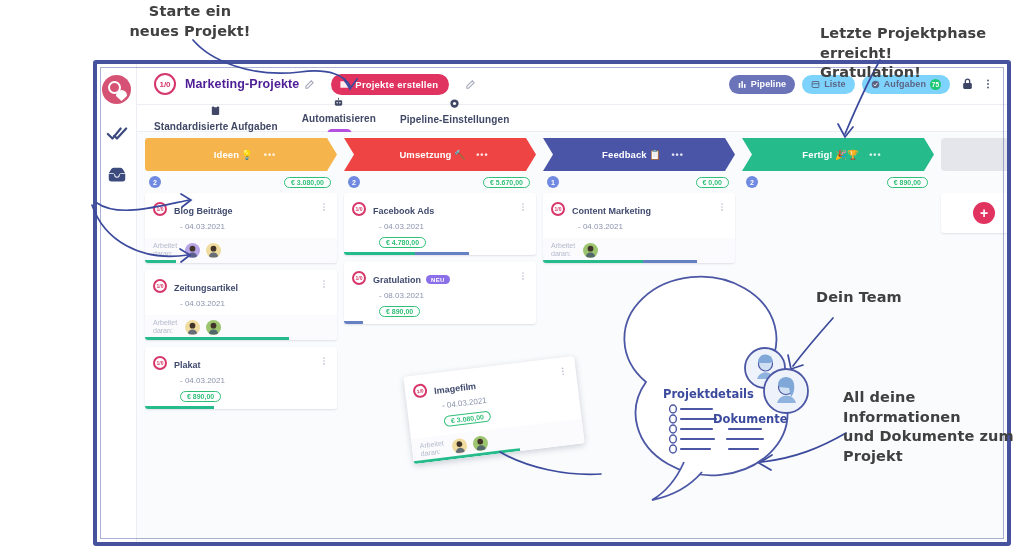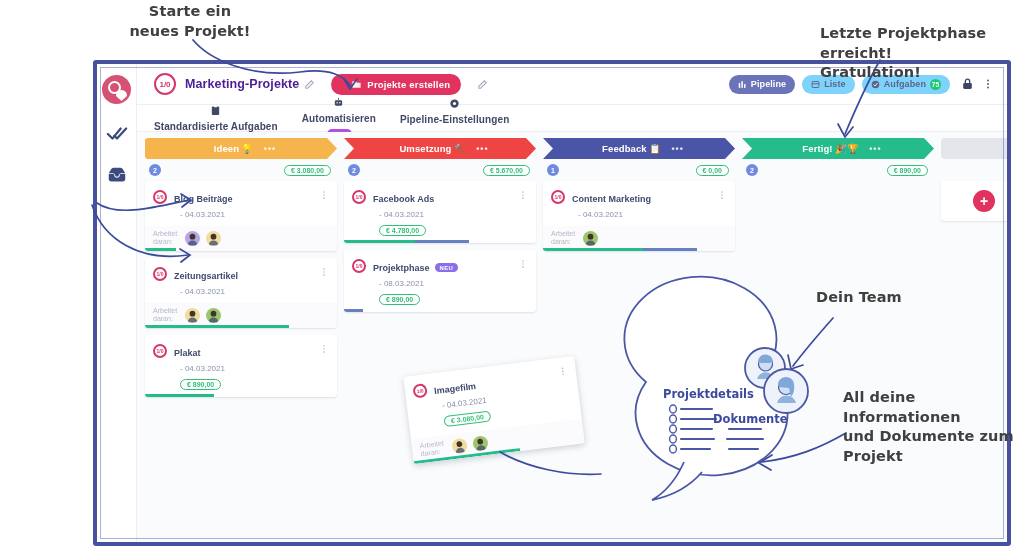--- a/index.html
+++ b/index.html
@@ -95,21 +95,21 @@
   }
   .board-title {
     font-size: 12.5px; font-weight: 700; color: #4c1d95;
     margin-left: 9px; letter-spacing: .1px;
   }
   .edit-ico { margin-left: 5px; width: 11px; height: 11px; opacity: .55; }
   .btn-create {
     margin-left: 16px;
     background: #e0335f; color: #fff;
     border: none; border-radius: 14px;
-    height: 21px; padding: 0 11px 0 20px;
+    height: 21px; padding: 0 11px 0 8px;
     font-size: 9.5px; font-weight: 700;
     font-family: "Liberation Sans", sans-serif;
     display: flex; align-items: center; gap: 5px;
     cursor: pointer; letter-spacing: .2px;
   }
   .btn-create .mini-ico { width: 11px; height: 11px; }
   .edit-ico2 { margin-left: 16px; width: 11px; height: 11px; opacity: .55; }
 
   .header-right { margin-left: auto; display: flex; align-items: center; gap: 7px; }
   .pill {
@@ -152,21 +152,21 @@
     position: absolute; left: 40px; top: 68px; right: 0; bottom: 0;
     background: #fafbfc;
     padding: 6px 0 0 8px;
     display: flex; gap: 7px;
     overflow: hidden;
   }
   .column { width: 192px; flex: none; display: flex; flex-direction: column; }
   .column.ghost-col { width: 86px; }
 
   .stage {
-    height: 21px; position: relative;
+    height: 33px; position: relative;
     display: flex; align-items: center; justify-content: center;
     gap: 10px;
     color: #fff; font-size: 9.5px; font-weight: 700;
     letter-spacing: .1px;
     clip-path: polygon(0 0, calc(100% - 10px) 0, 100% 50%, calc(100% - 10px) 100%, 0 100%, 10px 50%);
     padding-left: 8px;
     cursor: pointer;
   }
   .column:first-of-type .stage {
     clip-path: polygon(0 0, calc(100% - 10px) 0, 100% 50%, calc(100% - 10px) 100%, 0 100%);
@@ -473,21 +473,21 @@
             </div>
             <div class="spacer-bottom"></div>
             <span class="card-progress">
               <i style="width:37%;background:#25bb8a"></i>
               <i style="width:28%;background:#6680c4"></i>
             </span>
           </div>
           <div class="card">
             <div class="card-top">
               <span class="card-badge">1/0</span>
-              <span class="card-body"><span class="card-title">Projektphase</span><span class="neu-tag">NEU</span><div class="card-date">- 08.03.2021</div><span class="card-price">€ 890,00</span></span>
+              <span class="card-body"><span class="card-title">Gratulation</span><span class="neu-tag">NEU</span><div class="card-date">- 08.03.2021</div><span class="card-price">€ 890,00</span></span>
               <svg class="card-kebab" viewBox="0 0 24 24" fill="#7b82a0">
                 <circle cx="12" cy="5" r="2"></circle>
                 <circle cx="12" cy="12" r="2"></circle>
                 <circle cx="12" cy="19" r="2"></circle>
               </svg>
             </div>
             <div class="spacer-bottom"></div>
             <span class="card-progress">
               <i style="width:10%;background:#6680c4"></i>
             </span>

